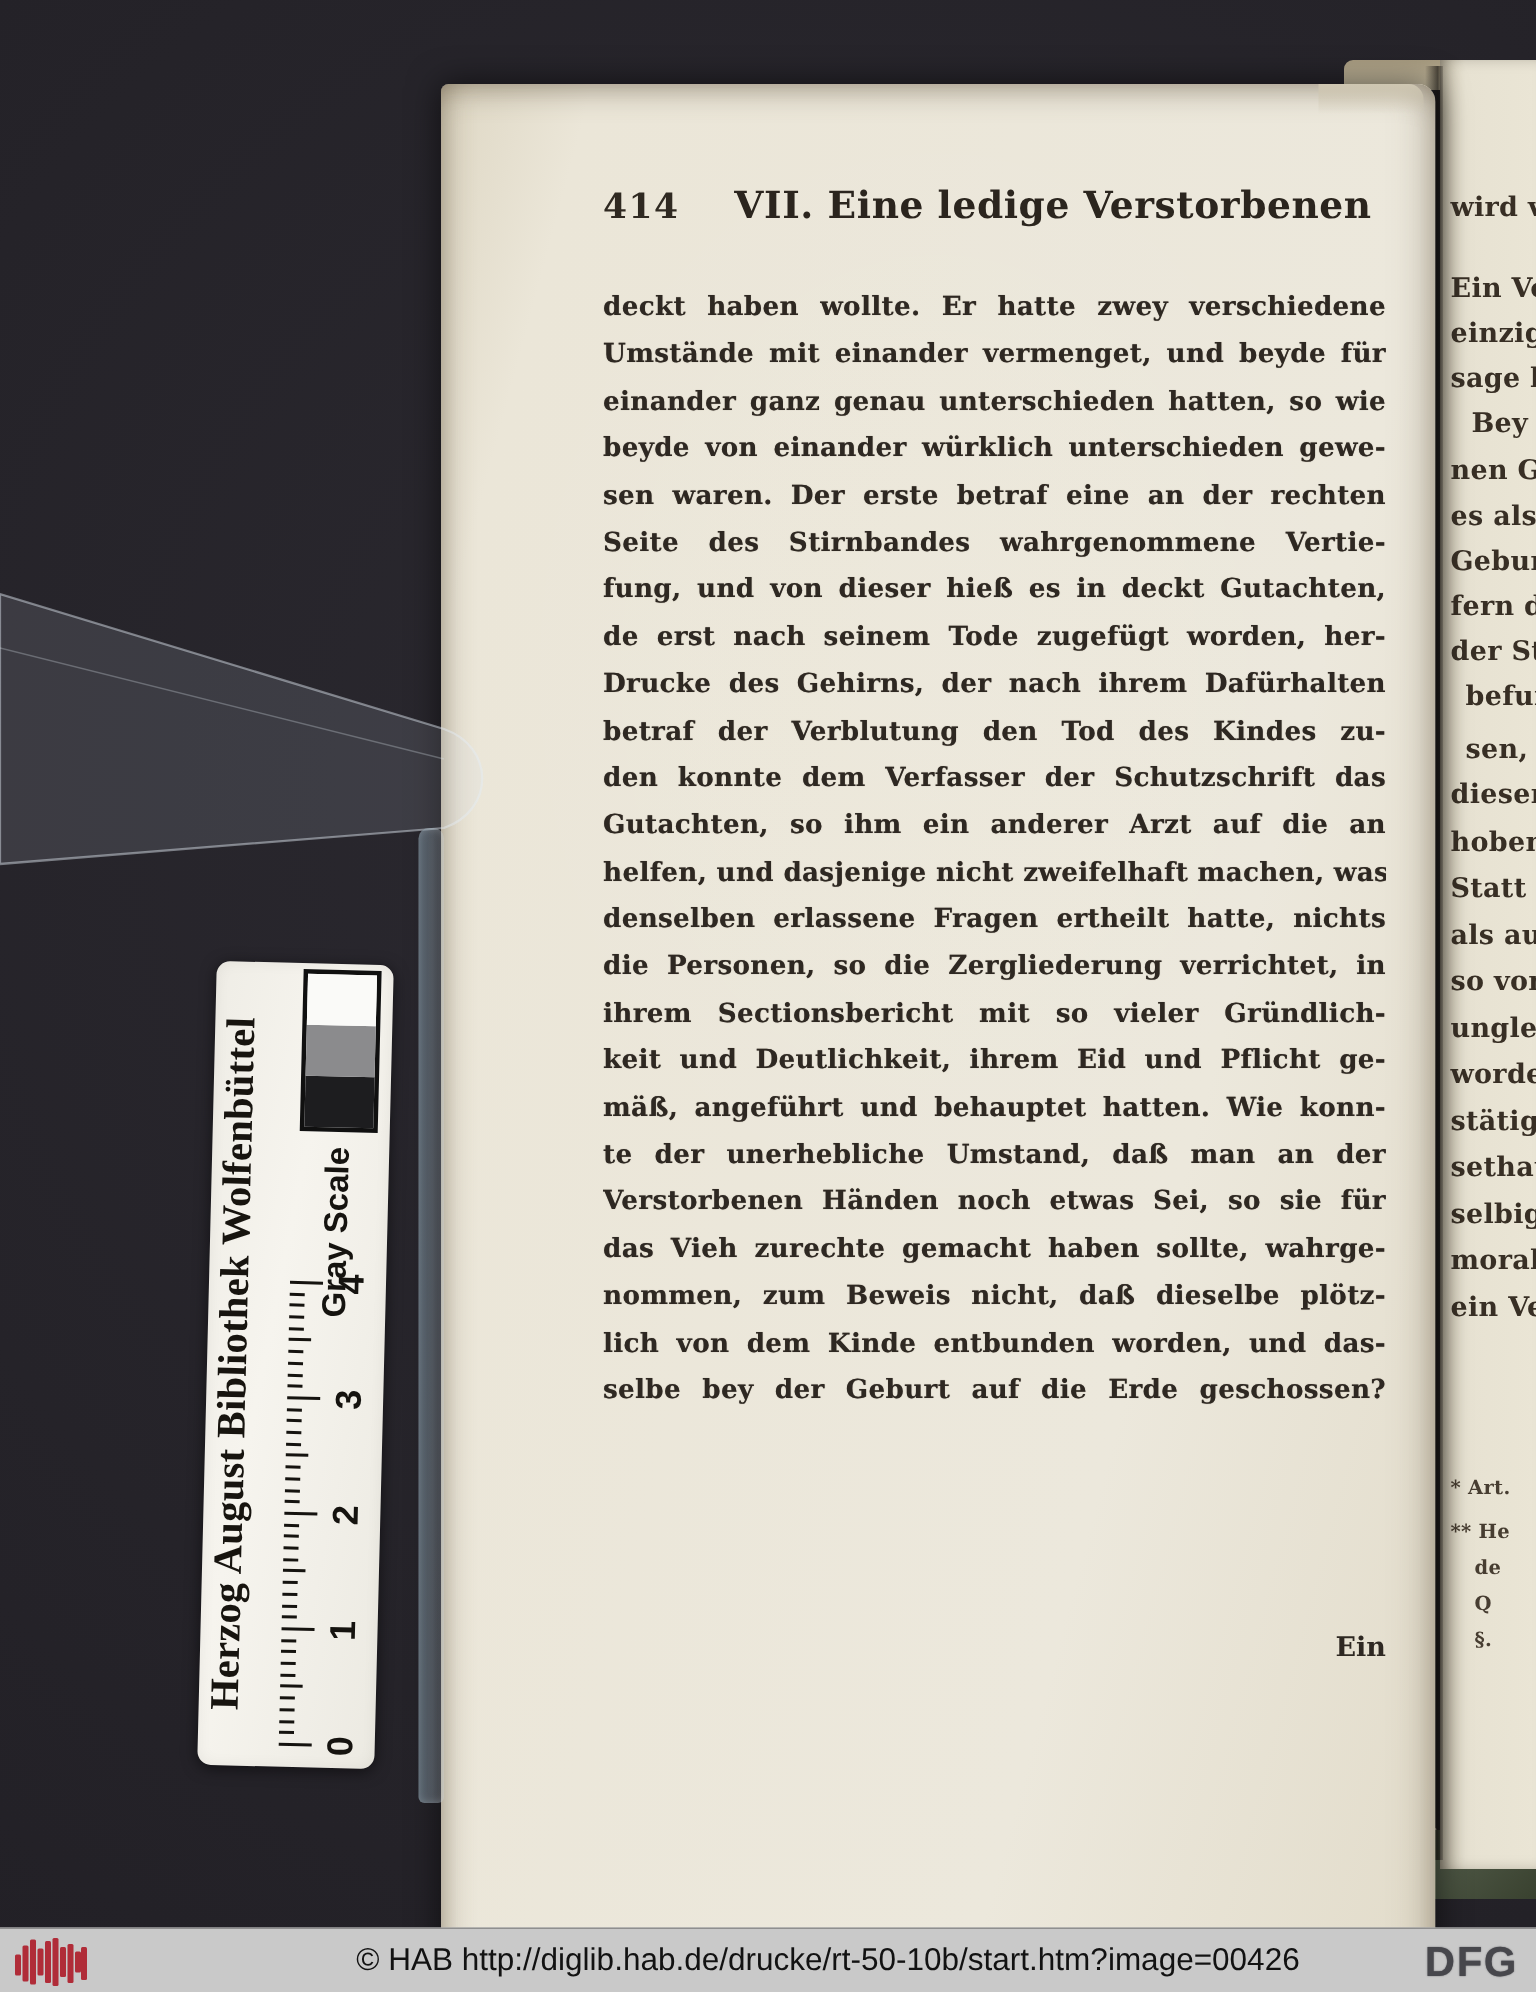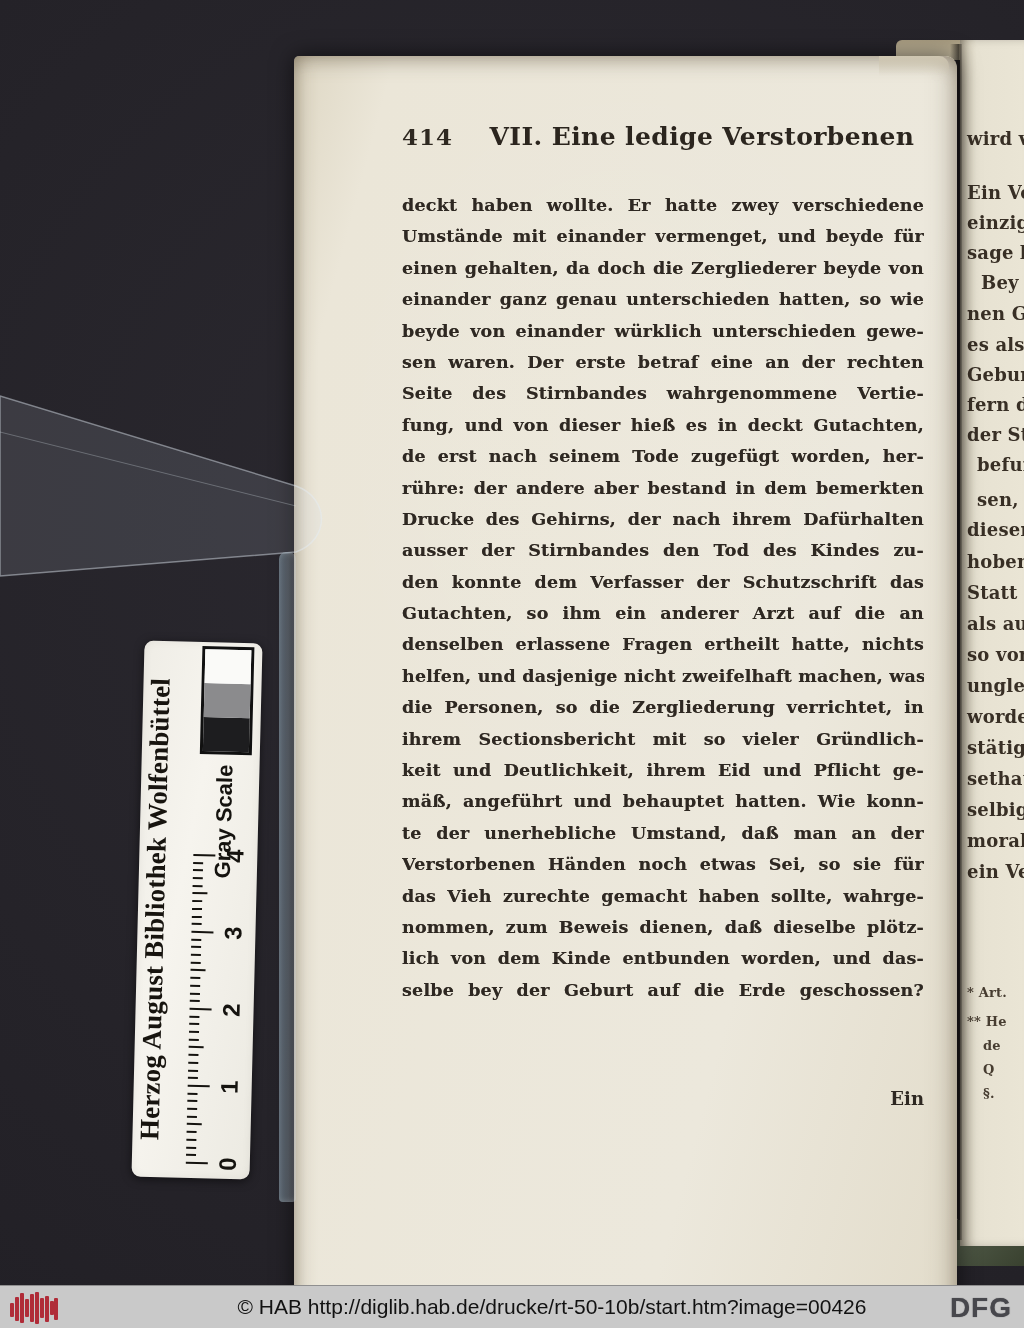--- a/index.html
+++ b/index.html
@@ -157,42 +157,40 @@
   <div class="page">
     <div class="corner-fold"></div>
     <div class="page-header">
       <span class="page-num">414</span>
       <span class="page-title">VII. Eine ledige Verstorbenen</span>
     </div>
     <div class="body-block">
 
     <div class="text-line">deckt haben wollte. Er hatte zwey verschiedene</div>
         <div class="text-line">Umstände mit einander vermenget, und beyde für</div>
-        <div class="text-line">einen gehalten, da doch die Zergliederer beyde von</div>
         <div class="text-line">einander ganz genau unterschieden hatten, so wie</div>
         <div class="text-line">beyde von einander würklich unterschieden gewe-</div>
         <div class="text-line">sen waren. Der erste betraf eine an der rechten</div>
         <div class="text-line">Seite des Stirnbandes wahrgenommene Vertie-</div>
         <div class="text-line">fung, und von dieser hieß es in deckt Gutachten,</div>
         <div class="text-line">de erst nach seinem Tode zugefügt worden, her-</div>
-        <div class="text-line">rühre: der andere aber bestand in dem bemerkten</div>
         <div class="text-line">Drucke des Gehirns, der nach ihrem Dafürhalten</div>
-        <div class="text-line">ausser der Stirnbandes den Tod des Kindes zu-</div>
+        <div class="text-line">betraf der Verblutung den Tod des Kindes zu-</div>
         <div class="text-line">den konnte dem Verfasser der Schutzschrift das</div>
         <div class="text-line">Gutachten, so ihm ein anderer Arzt auf die an</div>
+        <div class="text-line">helfen, und dasjenige nicht zweifelhaft machen, was</div>
         <div class="text-line">denselben erlassene Fragen ertheilt hatte, nichts</div>
-        <div class="text-line">helfen, und dasjenige nicht zweifelhaft machen, was</div>
         <div class="text-line">die Personen, so die Zergliederung verrichtet, in</div>
         <div class="text-line">ihrem Sectionsbericht mit so vieler Gründlich-</div>
         <div class="text-line">keit und Deutlichkeit, ihrem Eid und Pflicht ge-</div>
         <div class="text-line">mäß, angeführt und behauptet hatten. Wie konn-</div>
         <div class="text-line">te der unerhebliche Umstand, daß man an der</div>
         <div class="text-line">Verstorbenen Händen noch etwas Sei, so sie für</div>
         <div class="text-line">das Vieh zurechte gemacht haben sollte, wahrge-</div>
-        <div class="text-line">nommen, zum Beweis dienen, daß dieselbe plötz-</div>
+        <div class="text-line">nommen, zum Beweis nicht, daß dieselbe plötz-</div>
         <div class="text-line">lich von dem Kinde entbunden worden, und das-</div>
         <div class="text-line">selbe bey der Geburt auf die Erde geschossen?</div>
       </div>
     <div class="catchword">Ein</div>
   </div>
 
   <svg class="plexi-svg" width="342" height="196" viewBox="0 0 342 196">
     <path d="M0,8 L296,98 C330,110 330,152 296,164 L0,188 Z" fill="rgba(205,218,228,0.13)" stroke="rgba(228,238,246,0.45)" stroke-width="1.5"></path>
     <path d="M0,44 L296,118" stroke="rgba(228,238,246,0.28)" stroke-width="1" fill="none"></path>
   </svg>

